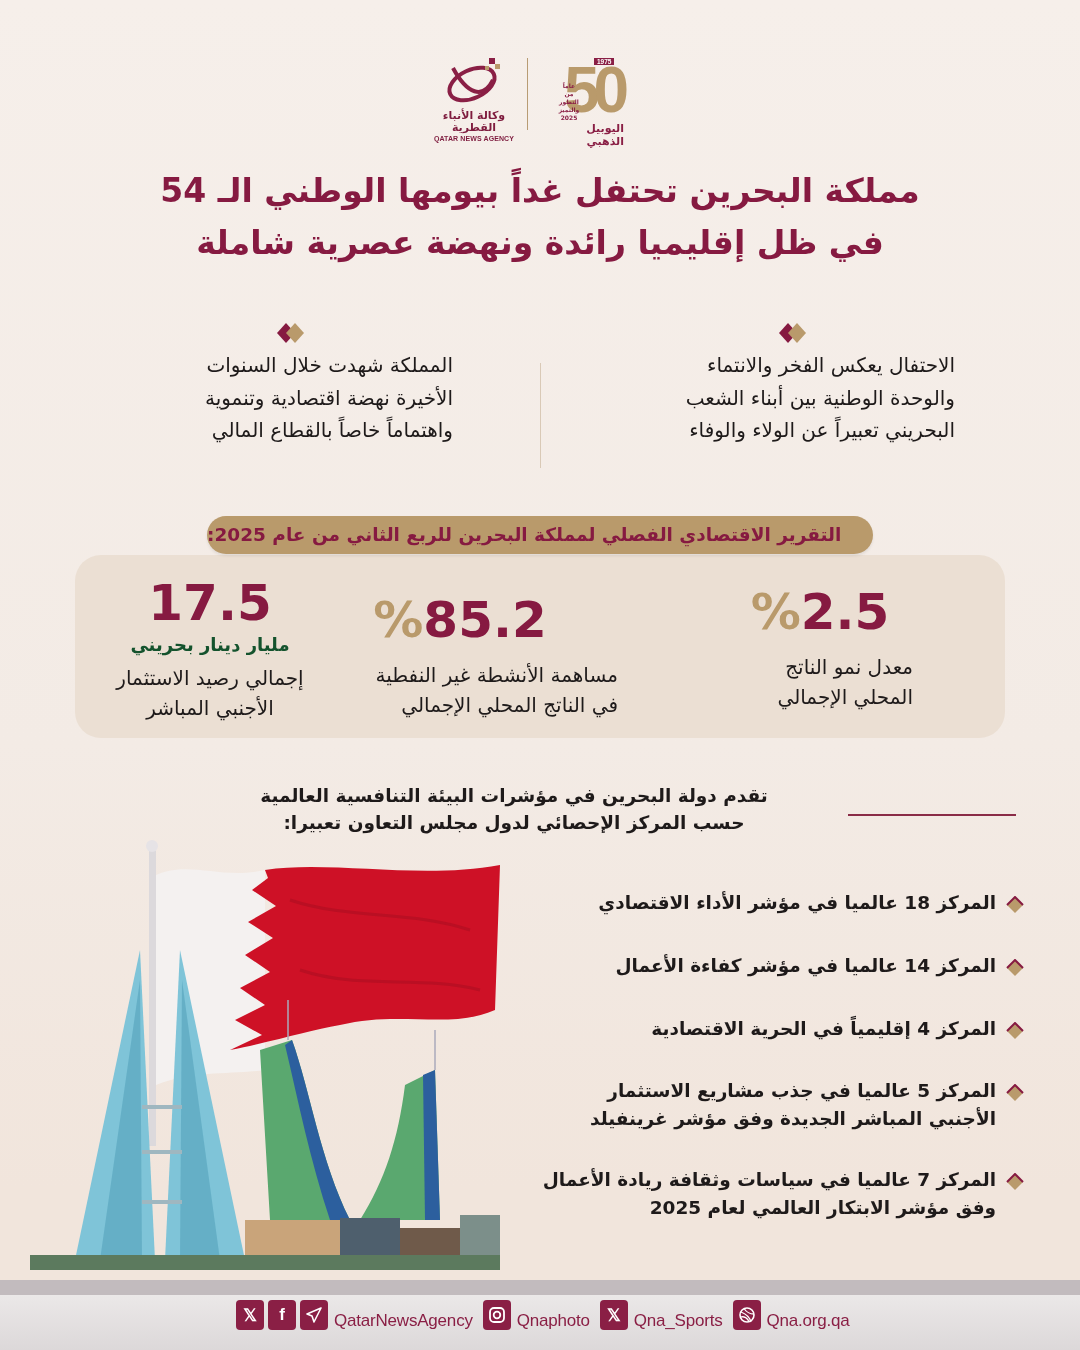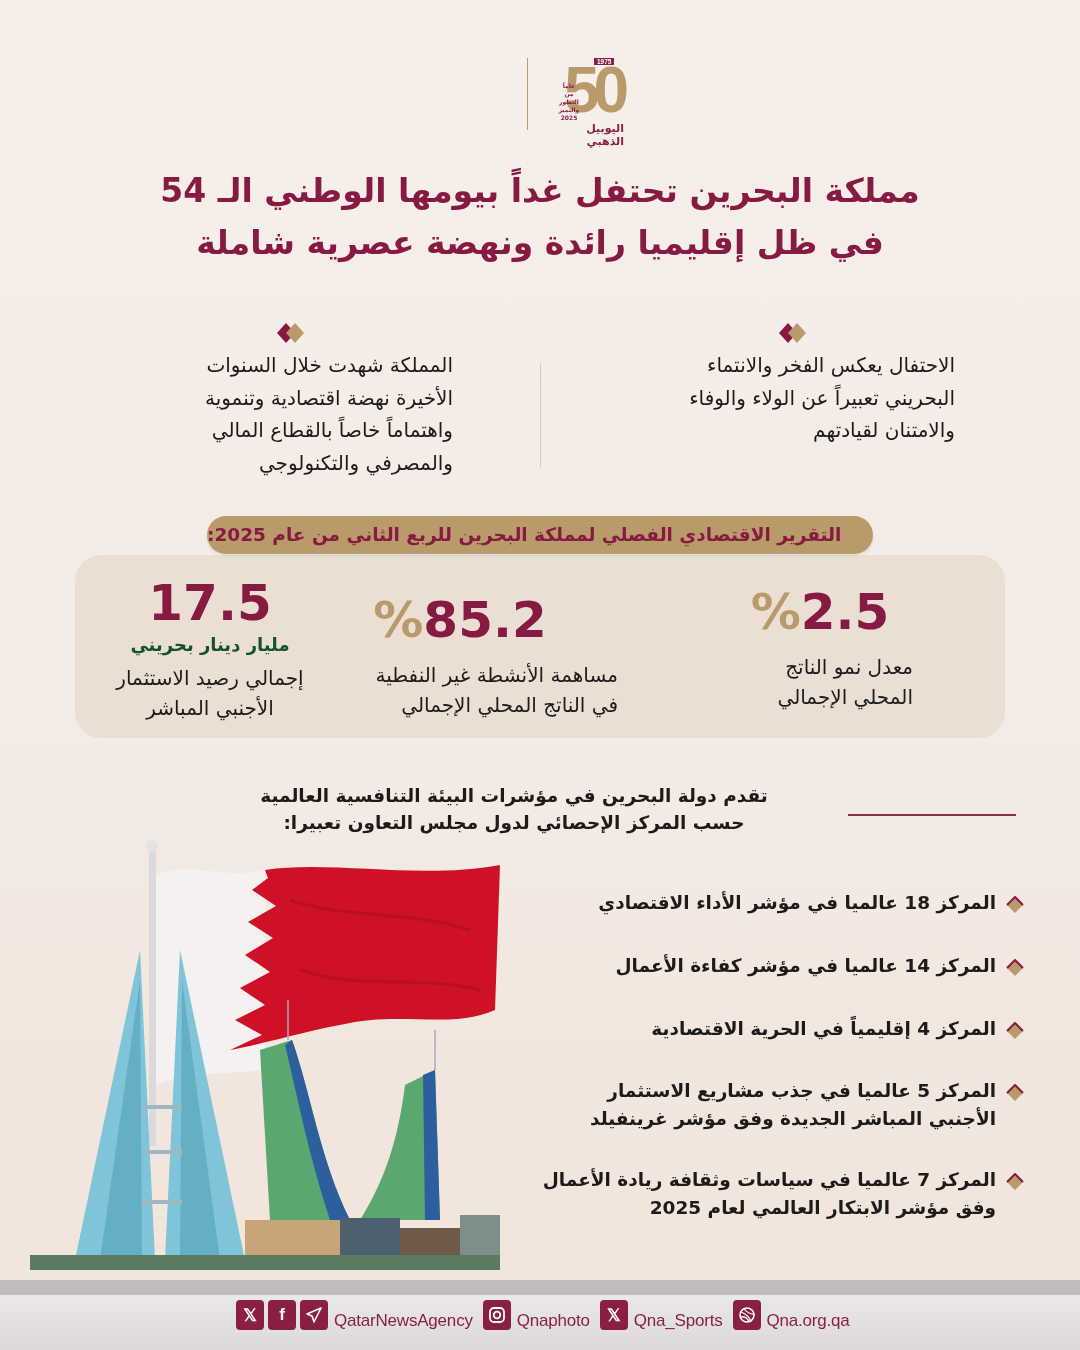--- a/index.html
+++ b/index.html
@@ -73,20 +73,31 @@
     .footer-band { left: 0; top: 1280px; width: 1080px; height: 15px; background: #c2bbbe; }
     .footer { left: 0; top: 1295px; width: 1080px; height: 55px; background: linear-gradient(180deg, #ebe8e8, #dcd8d9); }
     .social { position: absolute; left: 236px; top: 4px; display: flex; align-items: center; direction: ltr; gap: 4px; }
     .sicon { width: 28px; height: 30px; background: #8a1f45; border-radius: 4px; color: #fff; display: flex; align-items: center; justify-content: center; font-weight: bold; font-size: 17px; font-family: "Liberation Sans", sans-serif; }
     .stext { color: #8a1f45; font-size: 17px; font-family: "Liberation Sans", sans-serif; margin: 12px 6px 0 2px; letter-spacing: -0.2px; }
   </style>
 </head>
 <body>
 
 <div class="abs logos">
+  <div class="qna-logo">
+    <svg width="70" height="56" viewBox="0 0 70 56">
+      <ellipse cx="33" cy="30" rx="24" ry="14" fill="none" stroke="#8a1f45" stroke-width="4" transform="rotate(-25 33 30)"></ellipse>
+      <path d="M14 14 C 28 40, 44 46, 54 26" fill="none" stroke="#8a1f45" stroke-width="4"></path>
+      <rect x="50" y="4" width="6" height="6" fill="#8a1f45"></rect>
+      <rect x="56" y="10" width="5" height="5" fill="#b99a6b"></rect>
+      <rect x="46" y="12" width="4" height="4" fill="#b99a6b"></rect>
+    </svg>
+    <div class="qna-ar">وكالة الأنباء القطرية</div>
+    <div class="qna-en">QATAR NEWS AGENCY</div>
+  </div>
   <div class="logo-divider"></div>
   <div class="jubilee">
     <div class="jub-50">50</div>
     <div class="jub-year">1975</div>
     <div class="jub-small">
       <span>عاماً من التطور والتميز</span><br>
       <span>2025</span>
     </div>
     <div class="jub-ar">اليوبيل الذهبي</div>
   </div>
@@ -101,29 +112,28 @@
   <polygon points="10,1 19,11 10,21 1,11" fill="#861a41"></polygon>
   <polygon points="19,1 28,11 19,21 10,11" fill="#b99a6b"></polygon>
 </svg>
 <svg class="abs diamond-pair dp2" viewBox="0 0 30 22">
   <polygon points="10,1 19,11 10,21 1,11" fill="#861a41"></polygon>
   <polygon points="19,1 28,11 19,21 10,11" fill="#b99a6b"></polygon>
 </svg>
 
 <div class="abs col-text col-right">
   <div>الاحتفال يعكس الفخر والانتماء</div>
+  <div>والوحدة الوطنية بين أبناء الشعب</div>
   <div>البحريني تعبيراً عن الولاء والوفاء</div>
-  <div>والامتنان لقيادتهم</div>
 </div>
 <div class="abs col-divider"></div>
 <div class="abs col-text col-left">
   <div>المملكة شهدت خلال السنوات</div>
   <div>الأخيرة نهضة اقتصادية وتنموية</div>
   <div>واهتماماً خاصاً بالقطاع المالي</div>
-  <div>والمصرفي والتكنولوجي</div>
 </div>
 
 <div class="abs stats">
   <div class="stat s1">
     <div class="stat-value"><span class="pct">%</span><span>2.5</span></div>
     <div class="stat-label">
       <div>معدل نمو الناتج</div>
       <div>المحلي الإجمالي</div>
     </div>
   </div>

